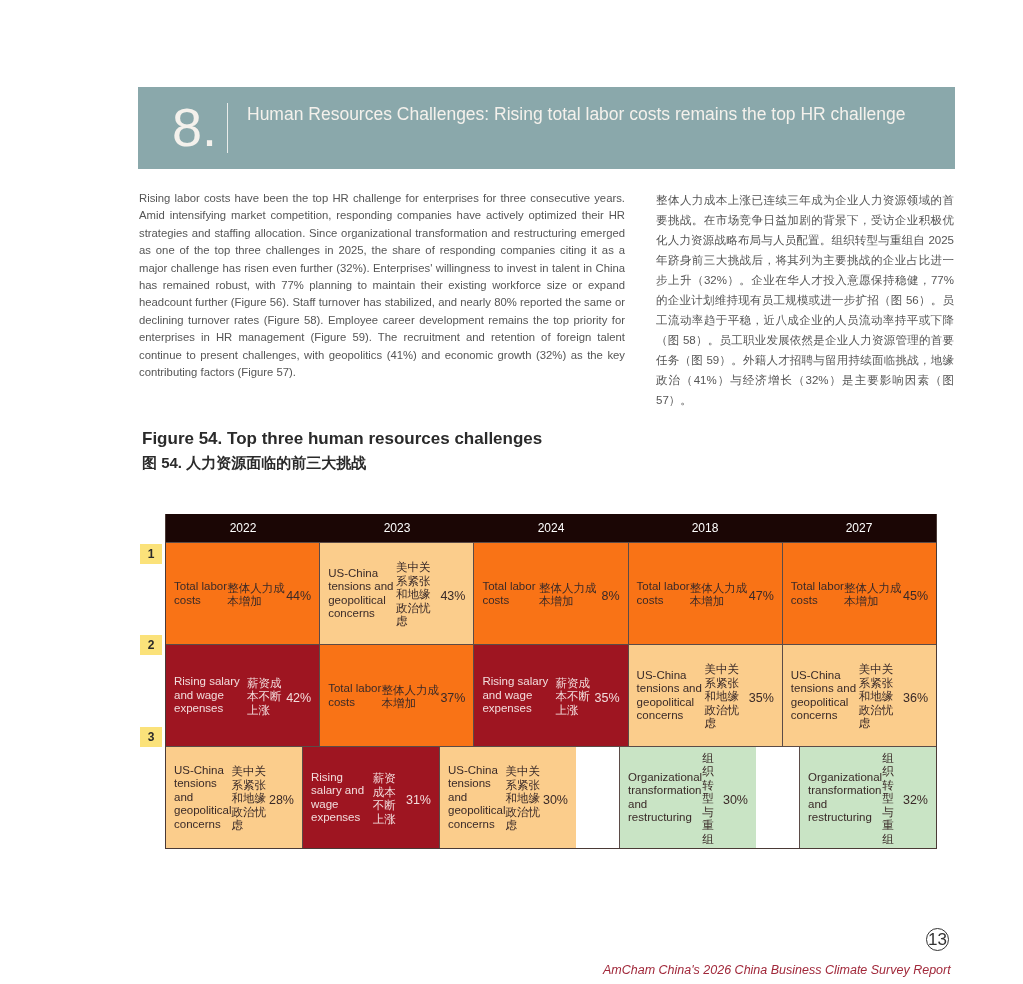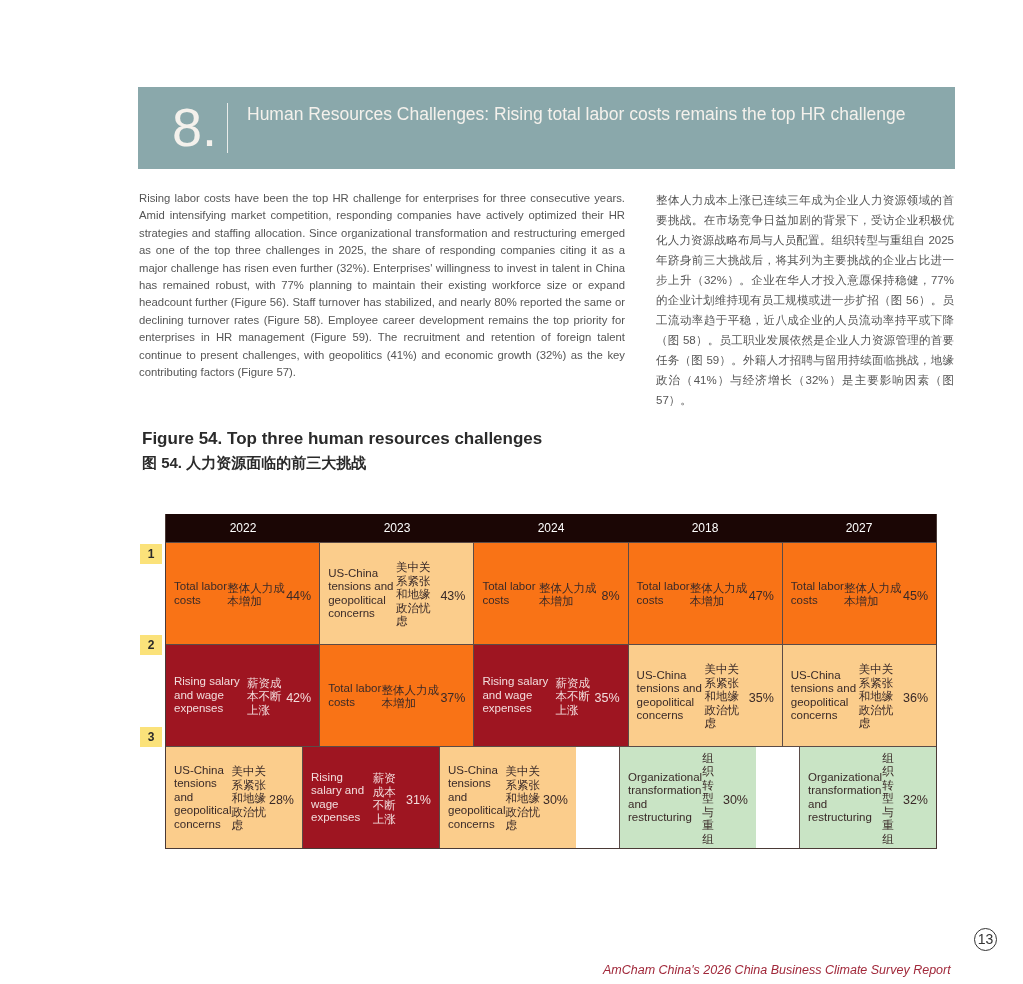--- a/index.html
+++ b/index.html
@@ -67,22 +67,22 @@
   .c-green { background: #c9e4c5; margin-left: 43px; }
   .rank {
     position: absolute; left: 140px; width: 22px; height: 20px; background: #fbe27a;
     font-size: 12px; font-weight: bold; color: #2a2a2a; text-align: center; line-height: 20px;
   }
   .footer-text {
     position: absolute; left: 603px; top: 963px; font-size: 12.5px; font-style: italic;
     color: #a1283a; white-space: nowrap;
   }
   .page-num {
-    position: absolute; left: 974px; top: 928px; width: 21px; height: 21px; border-radius: 50%;
-    border: 1px solid #333; font-size: 14px; text-align: center; line-height: 21px; color: #333;
+    position: absolute; left: 926px; top: 928px; width: 21px; height: 21px; border-radius: 50%;
+    border: 1px solid #333; font-size: 17px; text-align: center; line-height: 21px; color: #333;
     font-family: "Liberation Sans", sans-serif;
   }
 </style>
 </head>
 <body>
 
 <div class="banner">
   <div class="banner-num">8.</div>
   <div class="banner-div"></div>
   <div class="banner-en">Human Resources Challenges: Rising total labor costs remains the top HR challenge</div>

